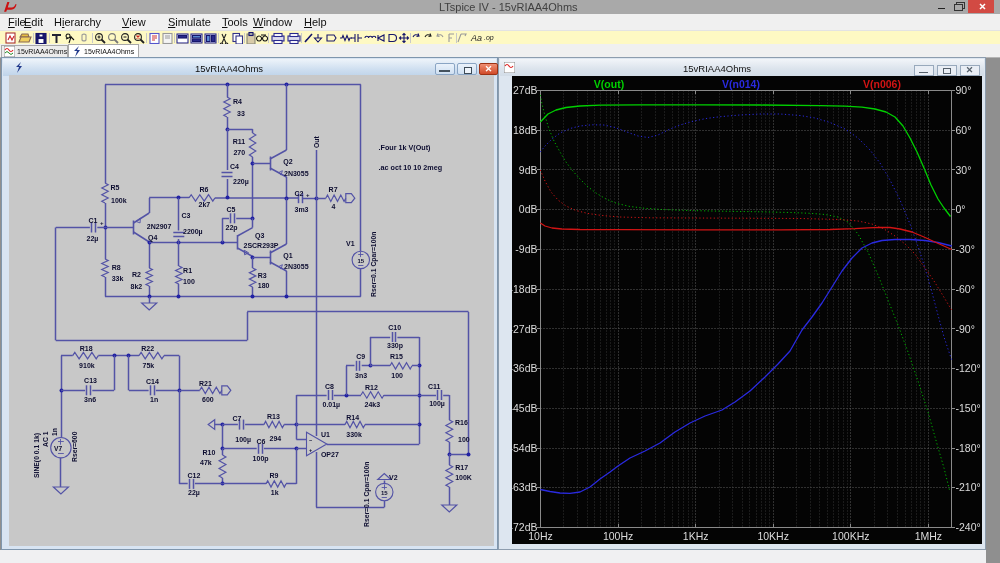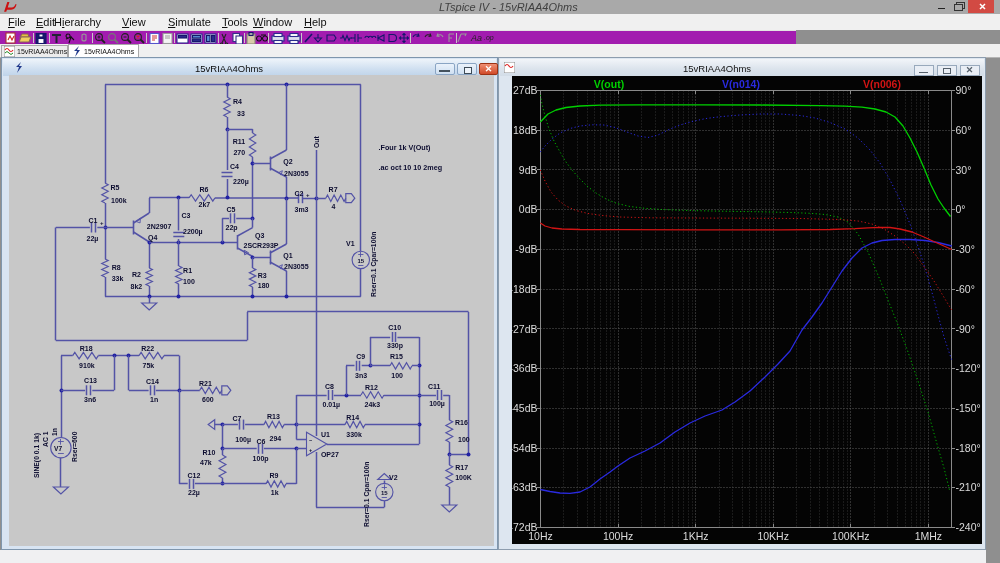--- a/index.html
+++ b/index.html
@@ -1,24 +1,24 @@
 <!DOCTYPE html>
 <html><head>
 <meta charset="utf-8">
 <style>
   * { margin:0; padding:0; box-sizing:border-box; }
   html,body { width:1000px; height:563px; overflow:hidden; }
   body { font-family:"Liberation Sans", sans-serif; background:#8f8f8f; position:relative; }
   .abs { position:absolute; }
   
   #titlebar { left:0; top:0; width:1000px; height:14px; background:#a9a9a9; }
-  #apptitle { left:439px; top:1px; font-size:11px; color:#404040;font-style:italic; }
+  #apptitle { left:439px; top:1px; font-size:11px; color:#404040; }
   #menubar { left:0; top:14px; width:1000px; height:16px; background:#f0f0f0; font-size:11px; color:#101010; }
   #menubar span { position:absolute; top:2px; }
-  #toolbar { left:0; top:30px; width:796px; height:14px; background:#a21caf; border-top:1px solid #e3e3e3; }
+  #toolbar { left:0; top:30px; width:1000px; height:14px; background:#fef9c3; border-top:1px solid #e3e3e3; }
   #tabbar { left:0; top:44px; width:1000px; height:14px; background:#f0f0f0; border-bottom:1px solid #b4b4b4;}
   .tab { position:absolute; top:1px; height:13px; font-size:8px; color:#111; border:1px solid #a8a8a8; border-bottom:none; padding:2px 4px 0 15px; }
   
   #lwin { left:1px; top:57px; width:497px; height:493px; background:#d8e4f2; border:1px solid #7f96ad; }
   #rwin { left:498px; top:57px; width:488px; height:493px; background:#dde6f0; border:1px solid #8d9dae; }
   .tbar { position:absolute; left:1px; top:1px; right:1px; height:17px; font-size:9.5px; color:#0c0c0c; }
   #ltbar { background:linear-gradient(#eef4fa,#cfdff0 60%,#bfd4ea); }
   #rtbar { background:linear-gradient(#f2f5f9,#dbe3ec 60%,#d3dde8); }
   .wbtn { position:absolute; top:5px; height:12px; border-radius:2px; }
 </style>
@@ -36,21 +36,21 @@
   <rect x="2.5" y="0.5" width="8" height="6" fill="none" stroke="#333" stroke-width="1"></rect>
   <rect x="0.5" y="2.5" width="8" height="6" fill="#a9a9a9" stroke="#333" stroke-width="1"></rect>
 </svg>
 <div class="abs" style="left:968px;top:0;width:26px;height:12.5px;background:#d24a43"></div>
 <svg class="abs" style="left:979px;top:3px" width="7" height="7" viewBox="0 0 7 7">
   <path d="M1 1 L6 6 M6 1 L1 6" stroke="#fff" stroke-width="1.5"></path>
 </svg>
 
 <div id="menubar" class="abs">
   <span style="left:8px"><u>F</u>ile</span>
-  <span style="left:36px"><u>E</u>dit</span>
+  <span style="left:24px"><u>E</u>dit</span>
   <span style="left:54px">H<u>i</u>erarchy</span>
   <span style="left:122px"><u>V</u>iew</span>
   <span style="left:168px"><u>S</u>imulate</span>
   <span style="left:222px"><u>T</u>ools</span>
   <span style="left:253px"><u>W</u>indow</span>
   <span style="left:304px"><u>H</u>elp</span>
 </div>
 <div id="toolbar" class="abs">
 <svg width="500" height="14" viewBox="0 0 500 14" style="position:absolute;left:0;top:0">
   <g stroke="#16166b" fill="none" stroke-width="1.1">

